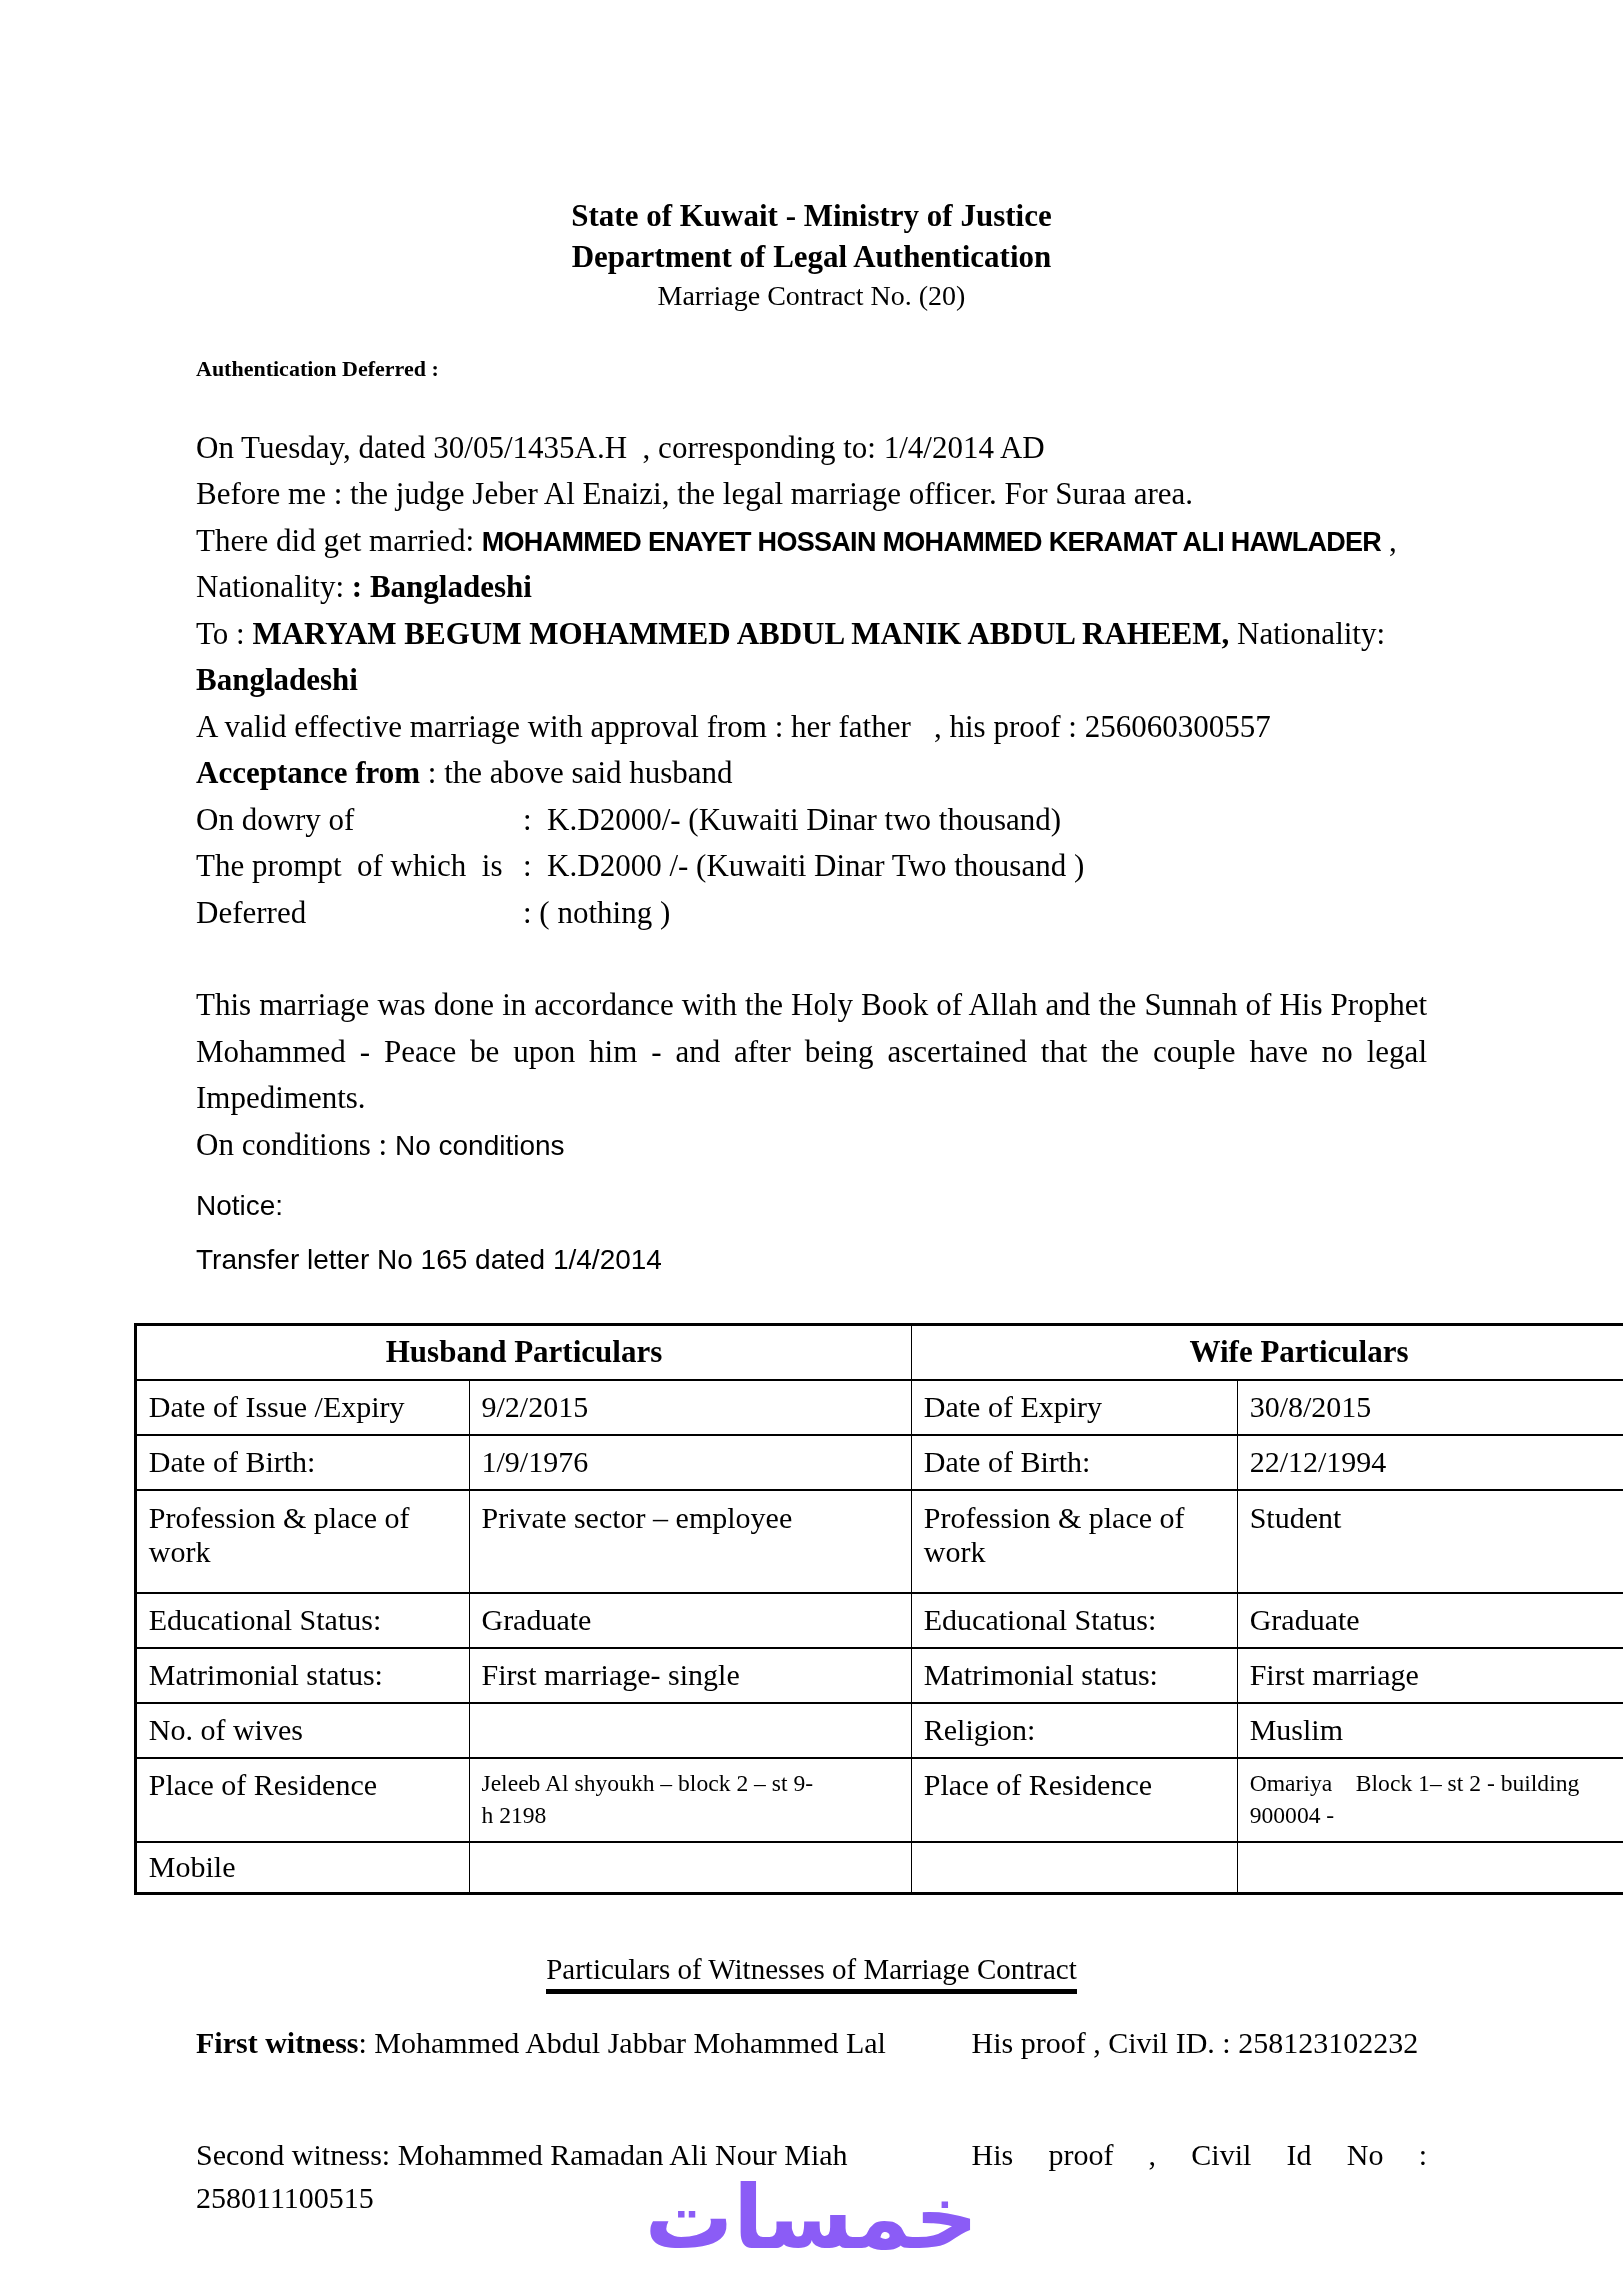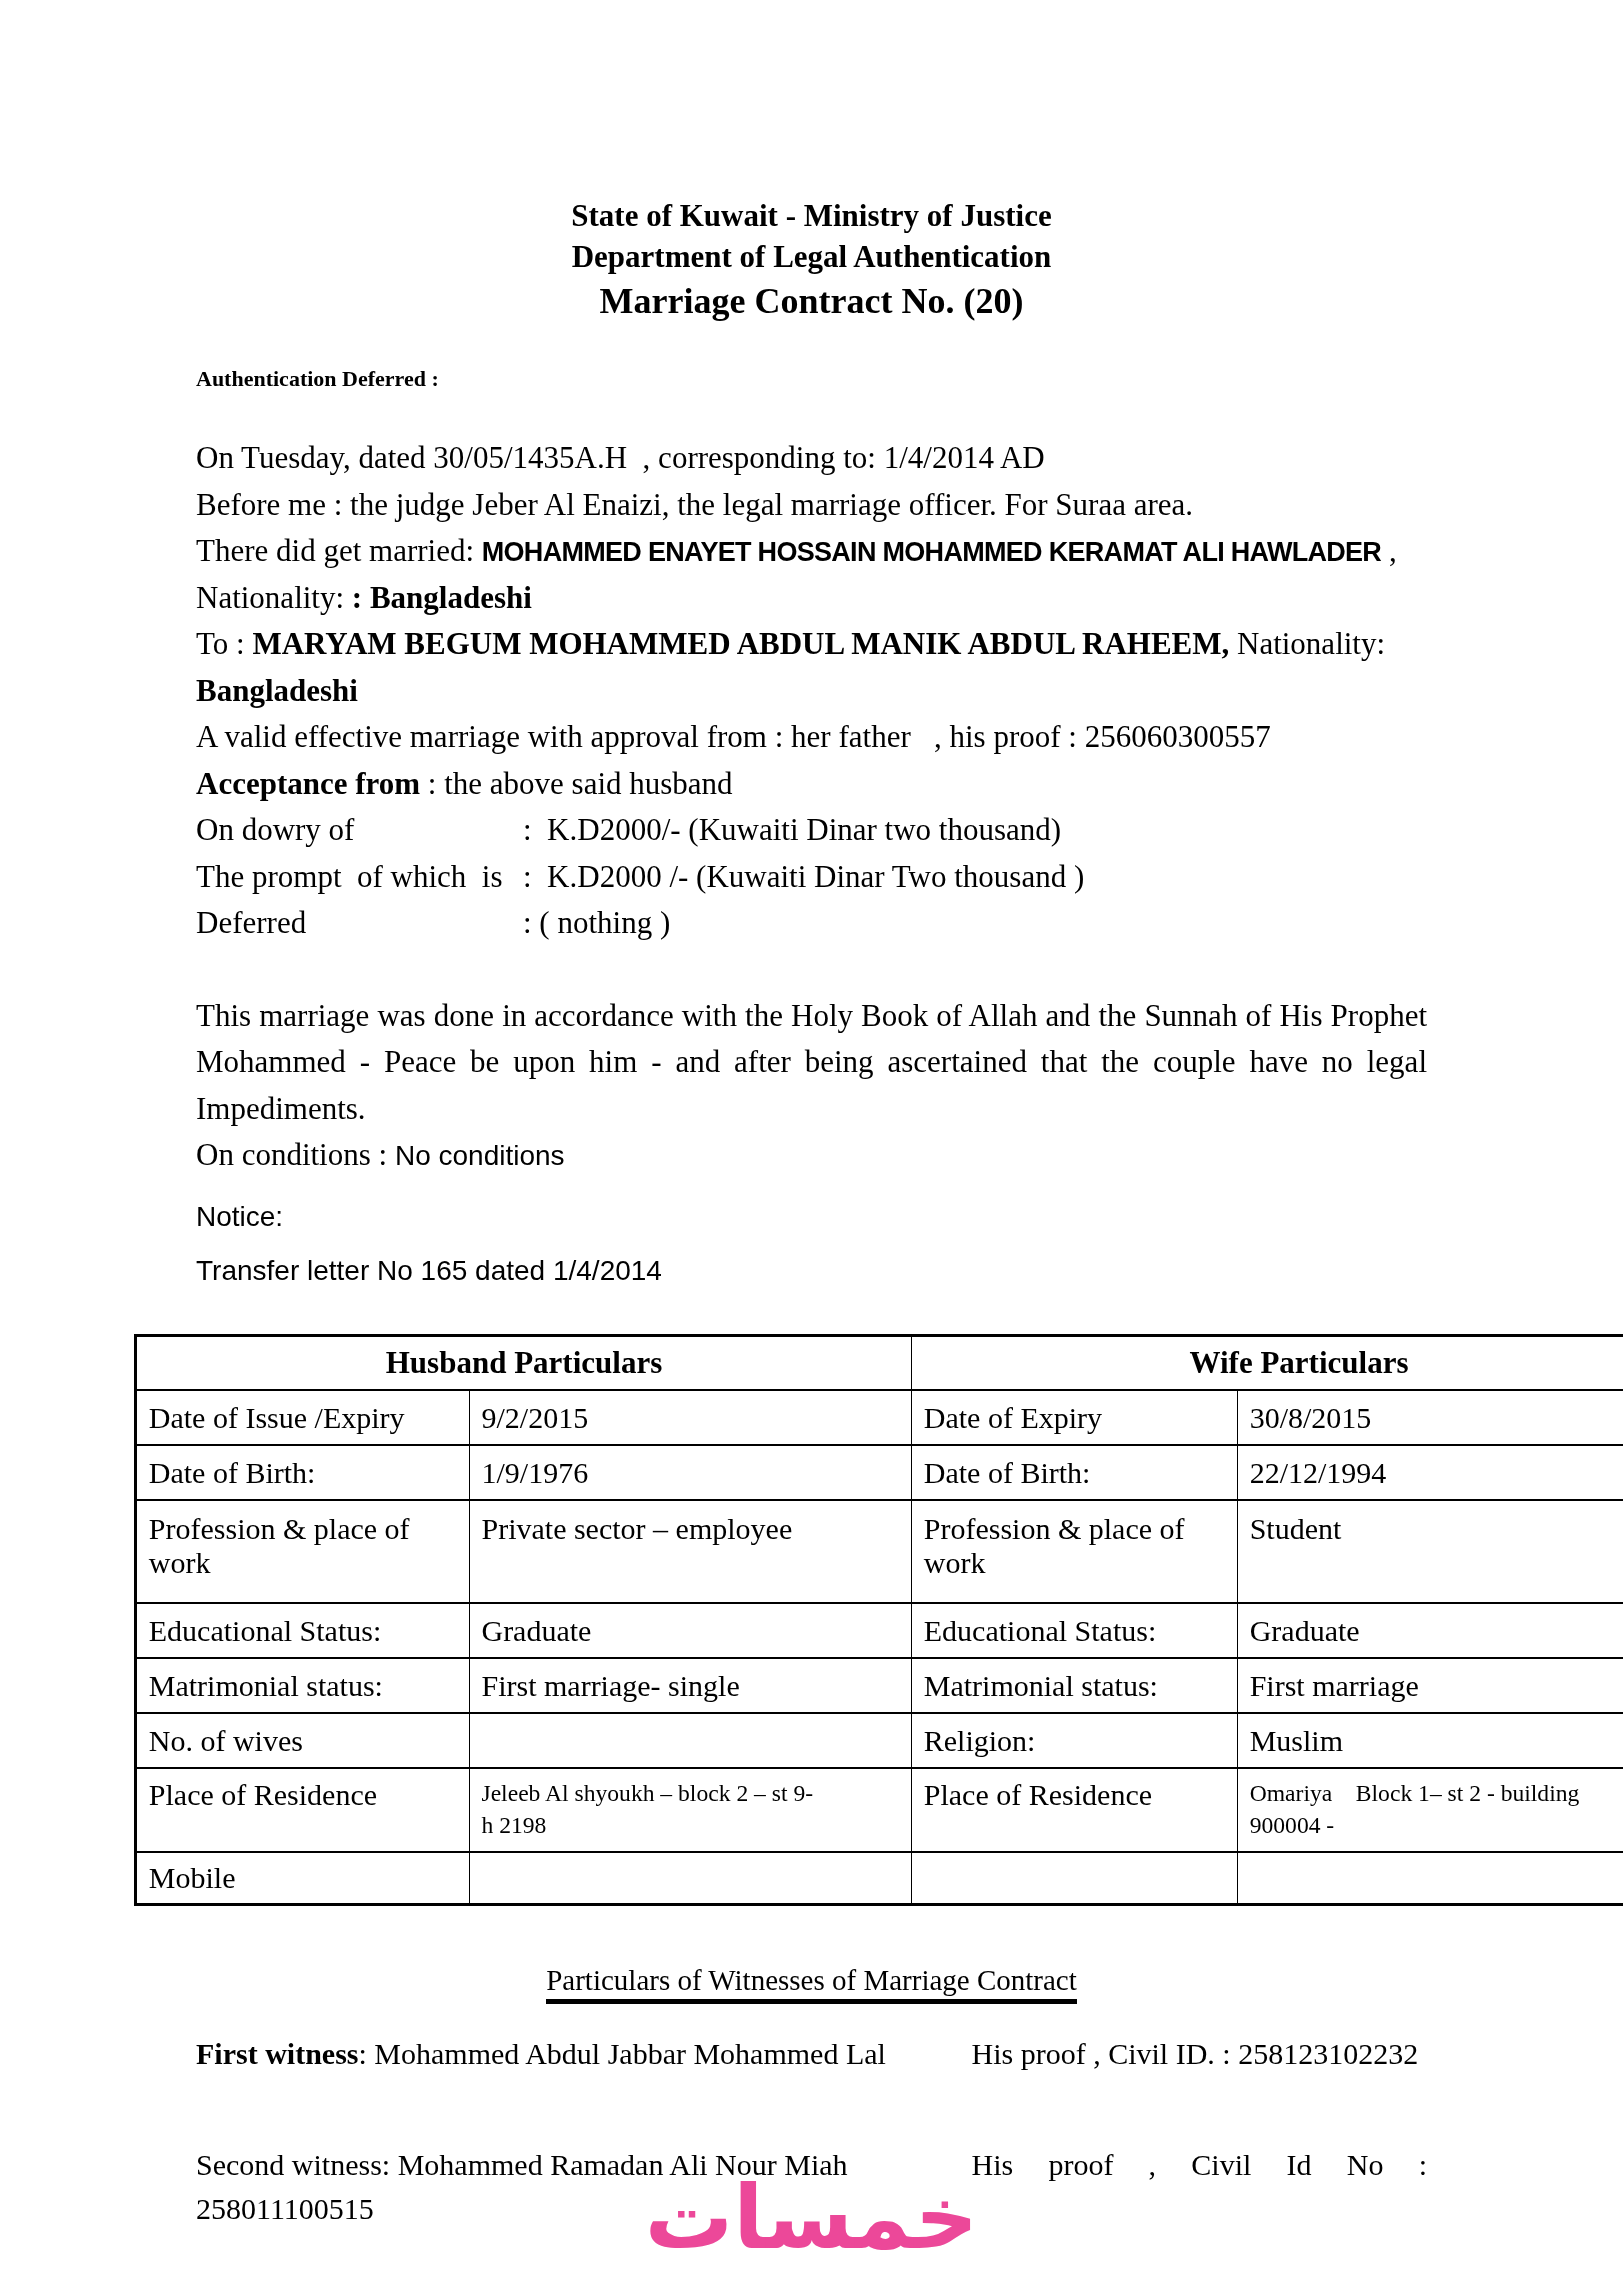--- a/index.html
+++ b/index.html
@@ -10,21 +10,21 @@
     background:#ffffff;
     color:#000;
     font-family:"Liberation Serif", serif;
     overflow:hidden;
   }
   .content { padding:196px 196px 0 196px; }
 
   
   .title-block { text-align:center; line-height:1.32; }
   .title-line { font-weight:bold; font-size:31px; white-space:pre-wrap; }
-  .title-main { font-weight:bold; font-size:36px; white-space:pre-wrap; }
+  .title-main { font-weight:normal; font-size:28px; white-space:pre-wrap; }
 
   
   .auth-label { margin-top:41px; font-weight:bold; font-size:22px; white-space:pre-wrap; }
 
   
   .intro { margin-top:43px; font-size:31px; line-height:1.5; }
   .intro p, .kv { white-space:pre-wrap; }
   .name-sans {
     font-family:"Liberation Sans", sans-serif;
     font-weight:bold; font-size:27px; letter-spacing:-0.7px; white-space:pre-wrap;
@@ -67,21 +67,21 @@
   .witness-right { width:37%; white-space:pre-wrap; }
   .witness-right.justify-last { text-align:justify; text-align-last:justify; }
   .second-witness { margin-top:68px; }
   .witness-number { font-size:30px; line-height:1.45; white-space:pre-wrap; }
 
   
   .watermark {
     position:absolute; top:2166px; left:0; right:0;
     text-align:center; direction:rtl;
     font-family:"DejaVu Sans", sans-serif;
-    font-weight:bold; font-size:88px; color:#ec4899;
+    font-weight:bold; font-size:88px; color:#8b5cf6;
     letter-spacing:1.3px; user-select:none;
   }
 </style>
 </head>
 <body>
 
 <div class="page">
   <div class="content">
 
     <div class="title-block">

